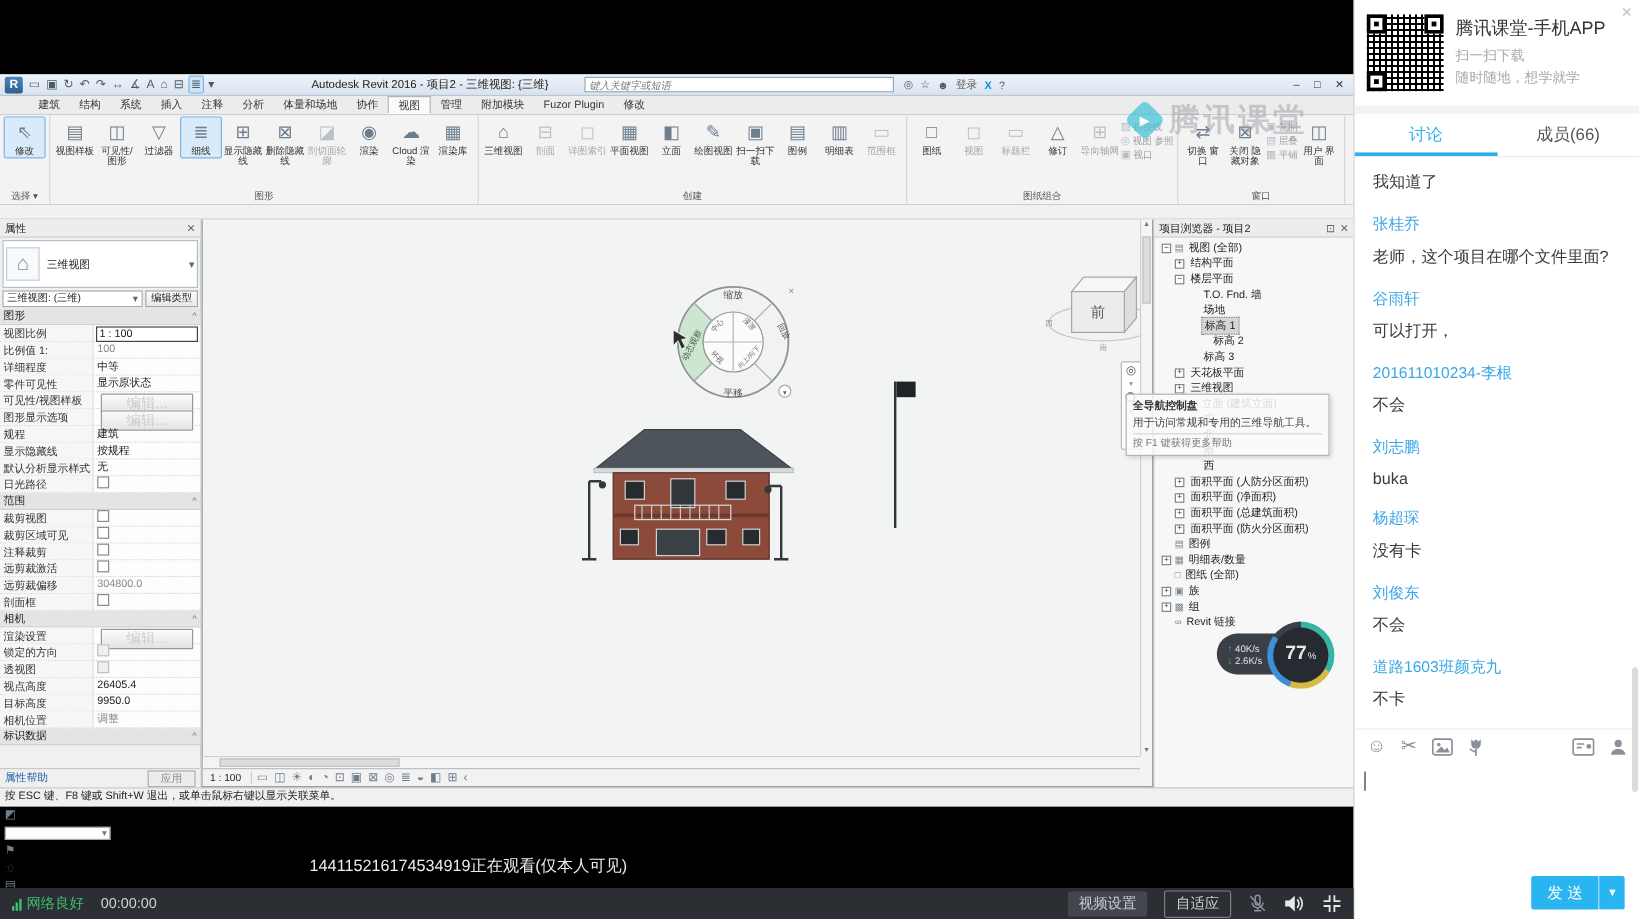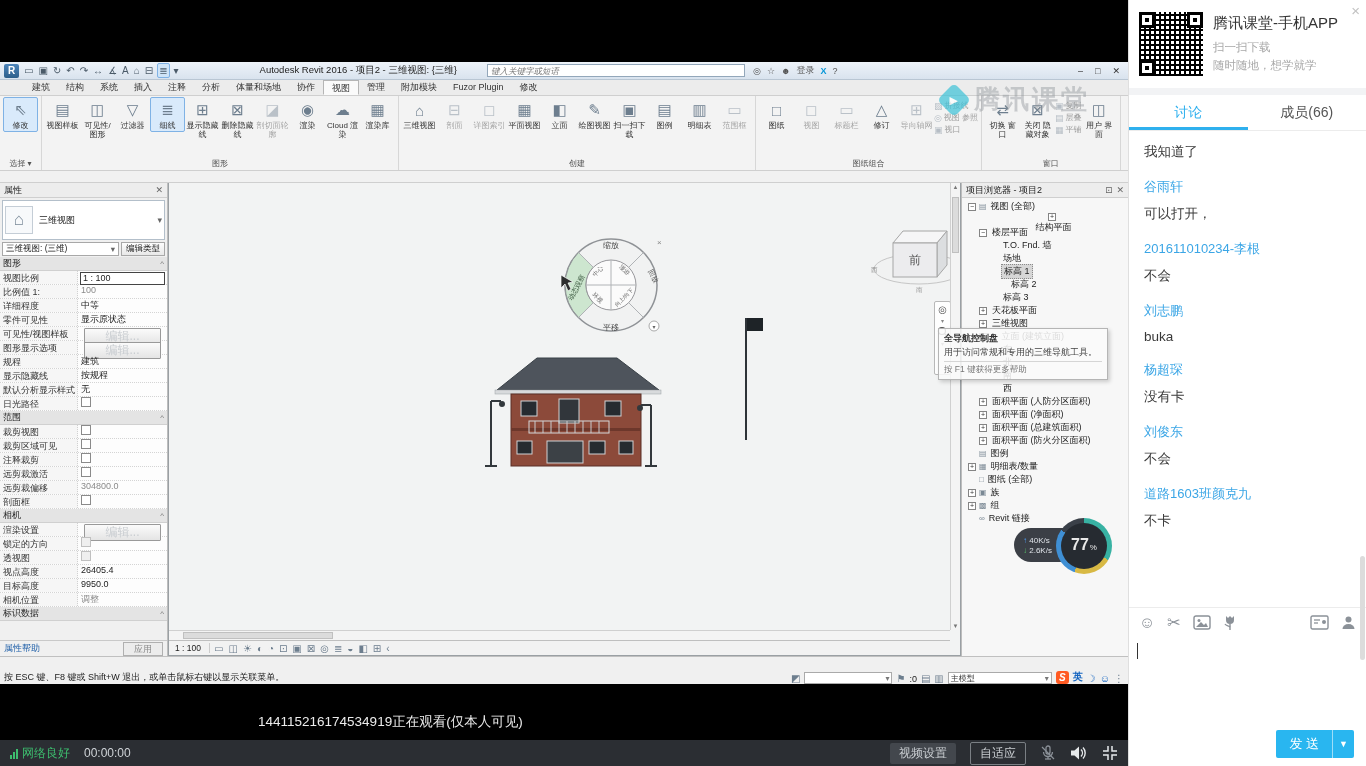--- a/index.html
+++ b/index.html
@@ -77,21 +77,21 @@
   .navbar .c{font-size:6px;color:#888;}
   
   .browser{width:167px;background:#f7f7f7;border-left:1px solid #bdbdbd;position:relative;}
   .tree{padding:2px 0;}
   .trow{display:flex;align-items:center;height:13px;white-space:nowrap;}
   .trow .exp{width:8px;height:8px;border:1px solid #848484;background:#fff;font-size:7px;line-height:6px;text-align:center;color:#333;margin-right:3px;flex:0 0 auto;}
   .trow .tic{font-size:8px;color:#7a8894;margin-right:2px;}
   .trow .tl{font-size:9px;color:#222;padding:0 2px;}
   .trow.sel .tl{background:#d6d6d6;border:1px dotted #8a8a8a;}
   
-  .statusbar{height:28px;background:#f0f0f0;border-top:1px solid #c0c0c0;display:flex;align-items:flex-end;padding:0 4px;gap:4px;}
+  .statusbar{height:16px;background:#f0f0f0;border-top:1px solid #c0c0c0;display:flex;align-items:flex-start;padding:0 4px;gap:4px;flex-direction:column;}
   .statusbar .hint{flex:1;color:#222;}
   .sbsel{width:88px;height:12px;border:1px solid #aaa;background:#fff;display:flex;align-items:center;padding:0 2px;font-size:8px;color:#333;}
   .sbsel .car{margin-left:auto;color:#777;}
   .sbic{color:#6d7e8e;font-size:10px;}
   .imeS{width:13px;height:13px;background:#ff5a22;color:#fff;border-radius:3px;font-weight:bold;font-style:italic;text-align:center;line-height:13px;font-size:10px;}
   .imeb{color:#1565c0;font-size:10px;font-weight:bold;}
   
   .watermark{position:absolute;left:942px;top:82px;display:flex;align-items:center;gap:8px;z-index:60;opacity:.72;}
   .wm-play{width:24px;height:24px;background:#41c3d8;transform:rotate(45deg);border-radius:5px;display:flex;align-items:center;justify-content:center;}
   .wm-play span{transform:rotate(-45deg);color:#fff;font-size:11px;}
@@ -641,21 +641,21 @@
             <span>⊡</span>
             <span>✕</span>
           </span>
         </div>
         <div class="tree" id="tree">
             <div class="trow" style="padding-left: 6px;">
               <span class="exp">−</span>
               <span class="tic">▤</span>
               <span class="tl">视图 (全部)</span>
             </div>
-            <div class="trow" style="padding-left: 17px; flex-direction: column;">
+            <div class="trow" style="padding-left: 17px;">
               <span class="exp">+</span>
               <span class="tl">结构平面</span>
             </div>
             <div class="trow" style="padding-left: 17px;">
               <span class="exp">−</span>
               <span class="tl">楼层平面</span>
             </div>
             <div class="trow" style="padding-left: 28px;">
               <span style="width: 11px;"></span>
               <span class="tl">T.O. Fnd. 墙</span>
@@ -857,20 +857,24 @@
     <div class="chatgap"></div>
     <div class="chattabs" id="chat-tabs">
         <div class="ctab on">讨论</div>
         <div class="ctab">成员(66)</div>
       </div>
     <div class="msgs" id="chat-msgs">
         <div class="mblk">
           <div class="mtext">我知道了</div>
         </div>
         <div class="mblk">
+          <div class="mnick">张桂乔</div>
+          <div class="mtext">老师，这个项目在哪个文件里面?</div>
+        </div>
+        <div class="mblk">
           <div class="mnick">谷雨轩</div>
           <div class="mtext">可以打开，</div>
         </div>
         <div class="mblk">
           <div class="mnick">201611010234-李根</div>
           <div class="mtext">不会</div>
         </div>
         <div class="mblk">
           <div class="mnick">刘志鹏</div>
           <div class="mtext">buka</div>

